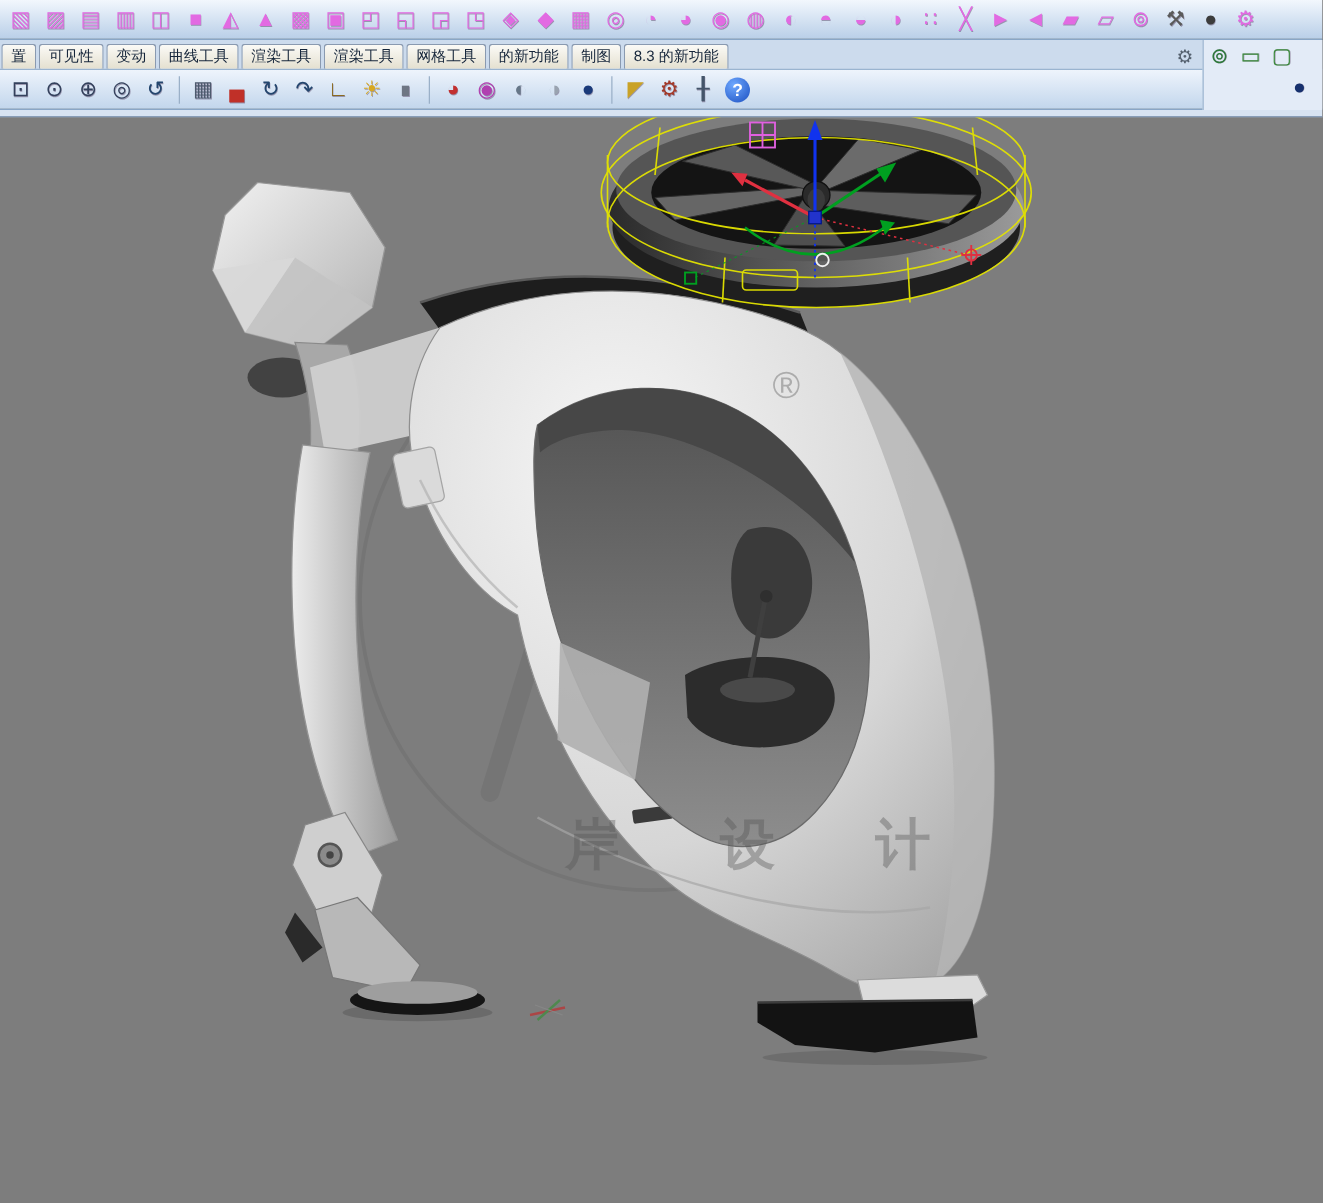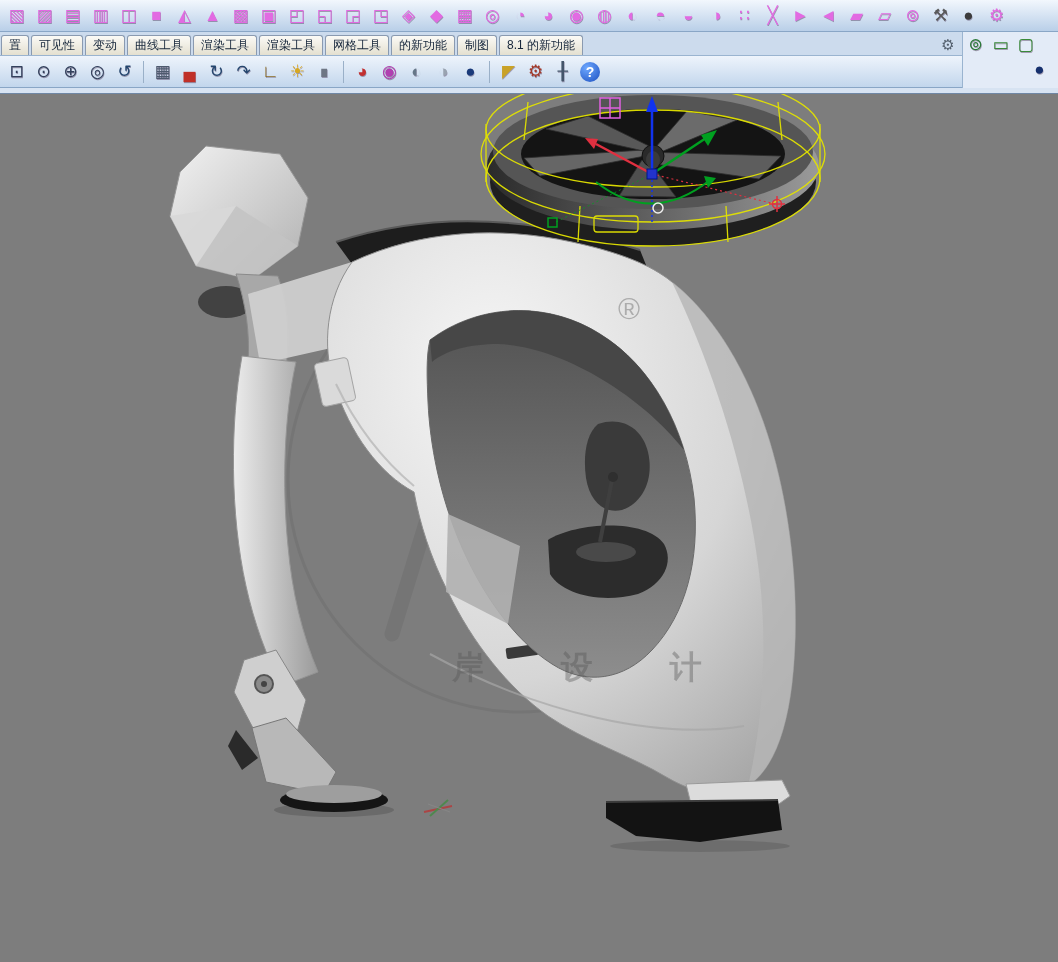--- a/index.html
+++ b/index.html
@@ -39,21 +39,21 @@
     display:flex;align-items:center;justify-content:center;font-size:15px;color:#55616f;cursor:pointer;}
   #right-panel{position:absolute;left:962px;top:32px;width:96px;height:56px;
     background:#e3ebf7;border-left:1px solid #9ab4d0;display:flex;flex-direction:column;}
   #right-panel .r{display:flex;align-items:center;}
   #right-panel .r2{justify-content:flex-end;padding-right:6px;}
   
   #viewport{position:absolute;top:94px;left:0;width:1058px;height:868px;background:var(--viewport-bg);}
   #viewport svg{display:block;}
   .wm{position:absolute;pointer-events:none;color:#545454;opacity:.38;}
   #wm-reg{left:618px;top:292px;font-size:30px;}
-  #wm-text{left:452px;top:646px;font-size:32px;font-weight:bold;letter-spacing:34px;white-space:nowrap;}
+  #wm-text{left:452px;top:646px;font-size:44px;font-weight:bold;letter-spacing:34px;white-space:nowrap;}
 </style>
 </head>
 <body>
 
 <div id="row1">
     <span class="icon" style="color: rgb(226, 106, 226);">▧</span>
     <span class="icon" style="color: rgb(226, 106, 226);">▨</span>
     <span class="icon" style="color: rgb(226, 106, 226);">▤</span>
     <span class="icon" style="color: rgb(226, 106, 226);">▥</span>
     <span class="icon" style="color: rgb(226, 106, 226);">◫</span>
@@ -93,21 +93,21 @@
 <div id="row2">
     <div class="tab">置</div>
     <div class="tab">可见性</div>
     <div class="tab">变动</div>
     <div class="tab">曲线工具</div>
     <div class="tab">渲染工具</div>
     <div class="tab">渲染工具</div>
     <div class="tab">网格工具</div>
     <div class="tab">的新功能</div>
     <div class="tab">制图</div>
-    <div class="tab">8.1 的新功能</div>
+    <div class="tab">8.3 的新功能</div>
   </div>
 
 <div id="tab-gear">⚙</div>
 
 <div id="row3">
     <span class="icon" style="color: rgb(51, 65, 92);">⊡</span>
     <span class="icon" style="color: rgb(51, 65, 92);">⊙</span>
     <span class="icon" style="color: rgb(51, 65, 92);">⊕</span>
     <span class="icon" style="color: rgb(51, 65, 92);">◎</span>
     <span class="icon" style="color: rgb(36, 70, 110);">↺</span>

